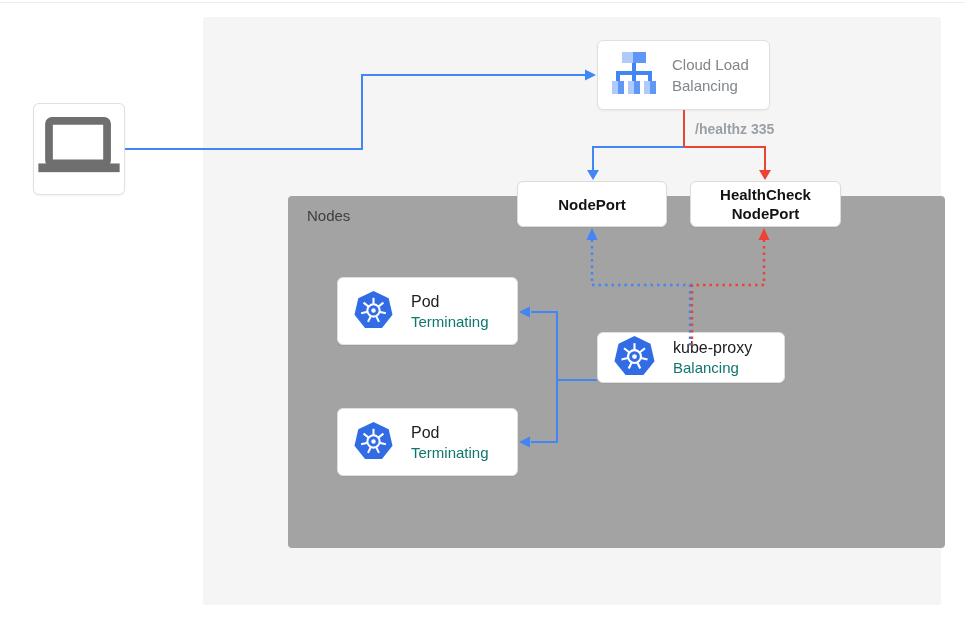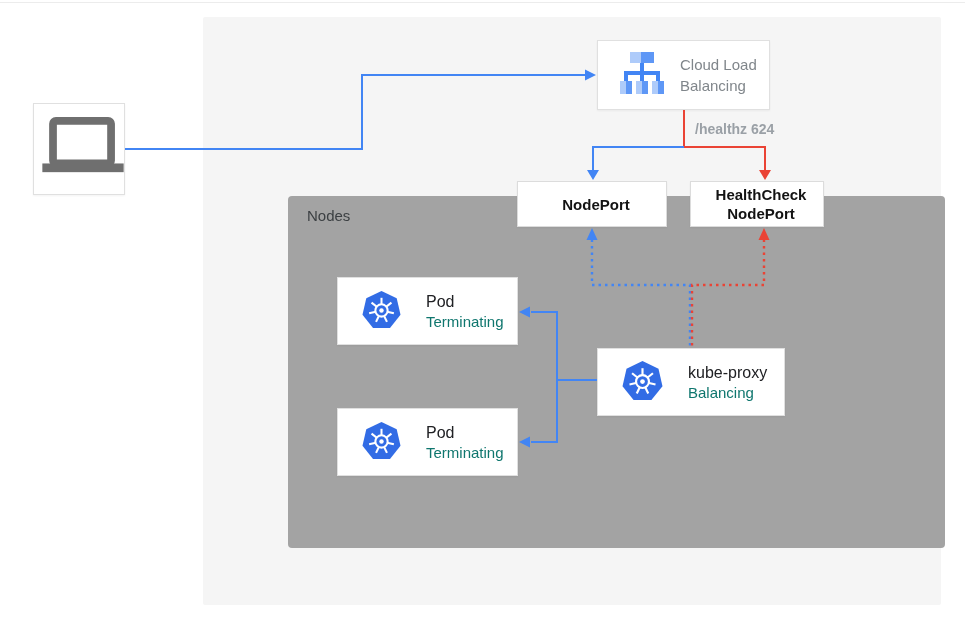--- a/index.html
+++ b/index.html
@@ -2,35 +2,35 @@
 <html><head>
 <meta charset="utf-8">
 <style>
   html,body{margin:0;padding:0;background:#ffffff;}
   body{font-family:"Liberation Sans",sans-serif;}
   .canvas{position:relative;width:965px;height:623px;background:#ffffff;overflow:hidden;}
   .top-rule{position:absolute;left:0;top:2px;width:965px;height:1px;background:#ececec;}
   .outer-panel{position:absolute;left:203px;top:17px;width:738px;height:588px;background:#f5f5f5;border-radius:2px;z-index:1;}
   .nodes-panel{position:absolute;left:288px;top:196px;width:657px;height:352px;background:#a3a3a3;border-radius:4px;z-index:2;}
   .nodes-label{position:absolute;left:19px;top:11px;font-size:15px;color:#3c4043;}
-  .box{position:absolute;background:#ffffff;border:1px solid #e0e0e0;border-radius:0;box-shadow:0 1px 2px rgba(0,0,0,0.05);z-index:10;box-sizing:border-box;padding-left:8px;}
+  .box{position:absolute;background:#ffffff;border:1px solid #e0e0e0;border-radius:6px;box-shadow:0 1px 2px rgba(0,0,0,0.05);z-index:10;box-sizing:border-box;}
   .client-box{left:33px;top:103px;width:92px;height:92px;display:flex;align-items:center;justify-content:center;}
   .clb-box{left:597px;top:40px;width:173px;height:70px;display:flex;align-items:center;}
   .clb-box .icon{margin-left:11px;flex:0 0 auto;}
   .clb-label{margin-left:13px;width:96px;font-size:15px;line-height:21px;color:#80868b;}
   .port-box{display:flex;flex-direction:column;align-items:center;justify-content:center;border-color:#dcdcdc;}
   .nodeport-box{left:517px;top:181px;width:150px;height:46px;}
-  .healthcheck-box{left:690px;top:181px;width:134px;height:46px;}
+  .healthcheck-box{left:690px;top:181px;width:151px;height:46px;}
   .port-label{font-size:15px;font-weight:bold;color:#131313;line-height:19px;text-align:center;}
   .k8s-box{display:flex;align-items:center;}
   .pod1-box{left:337px;top:277px;width:181px;height:68px;}
   .pod2-box{left:337px;top:408px;width:181px;height:68px;}
-  .kubeproxy-box{left:597px;top:348px;width:188px;height:68px;}
+  .kubeproxy-box{left:597px;top:332px;width:188px;height:51px;}
   .k8s-box .icon{margin-left:16px;flex:0 0 auto;}
-  .k8s-text{margin-left:25px;}
+  .k8s-text{margin-left:18px;}
   .k8s-title{font-size:16px;color:#202124;line-height:20px;}
   .k8s-subtitle{font-size:15px;color:#0f766e;line-height:19px;}
   .healthz-label{position:absolute;left:695px;top:121px;font-size:14px;font-weight:bold;color:#9aa0a6;z-index:15;}
   .connectors{position:absolute;left:0;top:0;width:965px;height:623px;z-index:20;pointer-events:none;}
 </style>
 </head>
 <body>
 
 <div class="canvas">
   <div class="top-rule"></div>
@@ -85,21 +85,21 @@
         <rect x="9" y="29" width="6" height="13" fill="#5E97F6"></rect>
         <rect x="19" y="29" width="6" height="13" fill="#AECBFA"></rect>
         <rect x="25" y="29" width="6" height="13" fill="#5E97F6"></rect>
         <rect x="35" y="29" width="6" height="13" fill="#AECBFA"></rect>
         <rect x="41" y="29" width="6" height="13" fill="#5E97F6"></rect>
       </svg>
     </span>
     <div class="clb-label">Cloud Load Balancing</div>
   </div>
 
-  <div class="healthz-label">/healthz 624</div>
+  <div class="healthz-label">/healthz 335</div>
 
   <div class="box port-box nodeport-box">
     <div class="port-label">NodePort</div>
   </div>
 
   <div class="box port-box healthcheck-box">
     <div class="port-label">HealthCheck</div>
     <div class="port-label">NodePort</div>
   </div>
 

